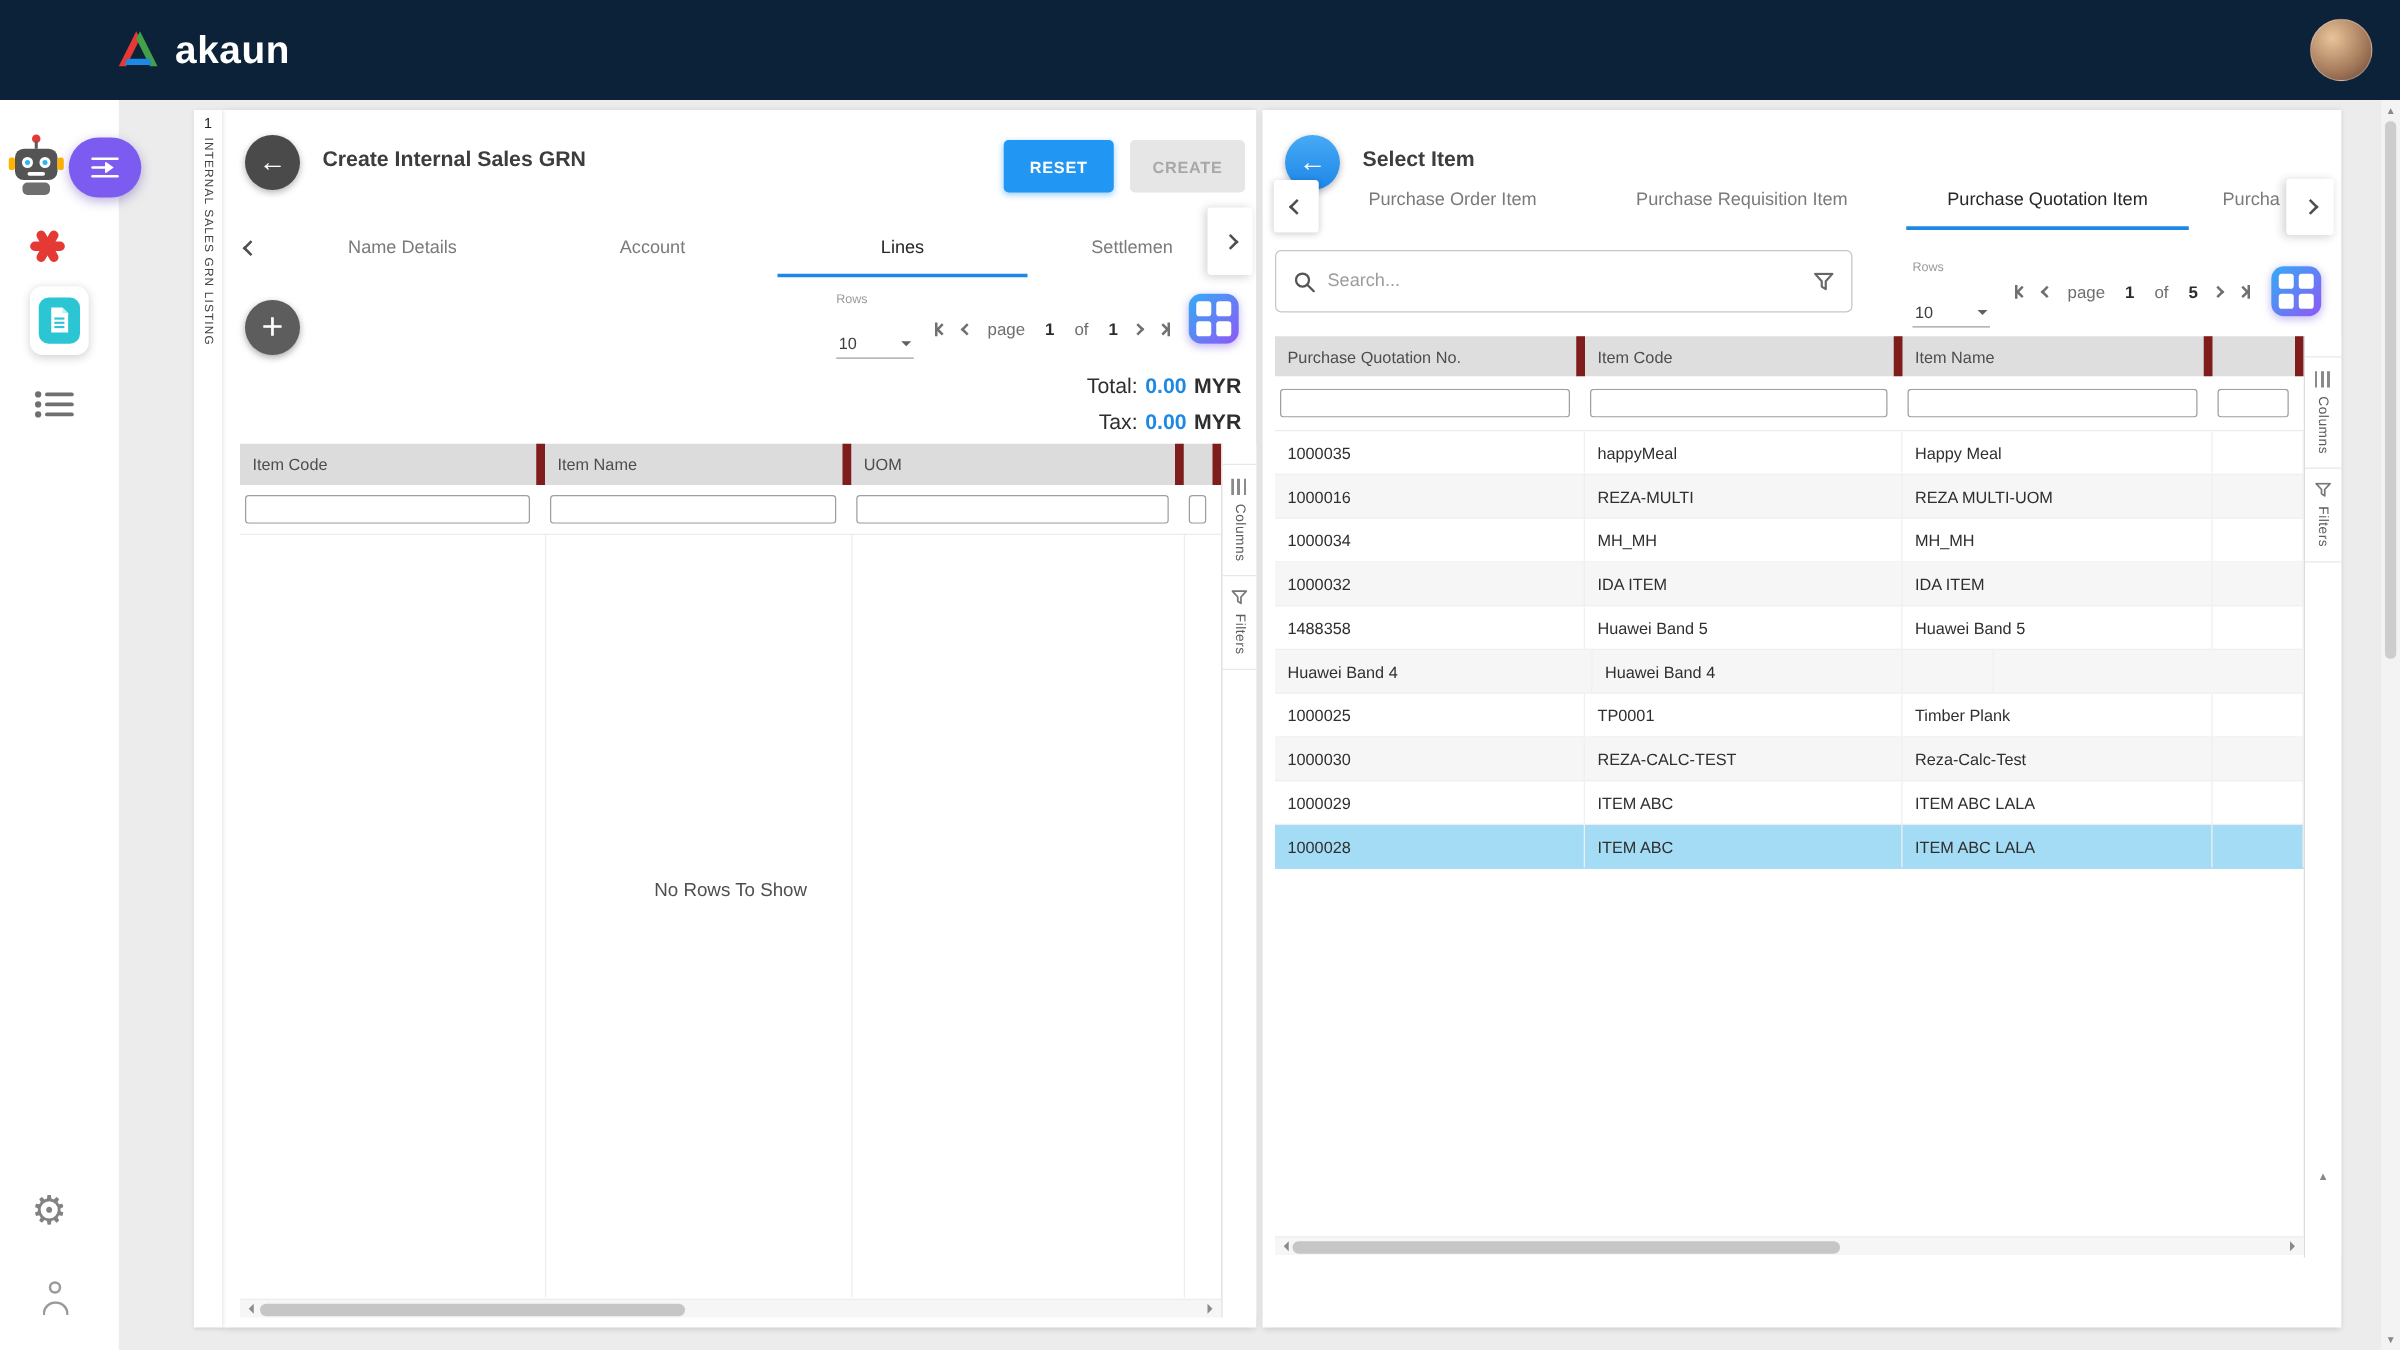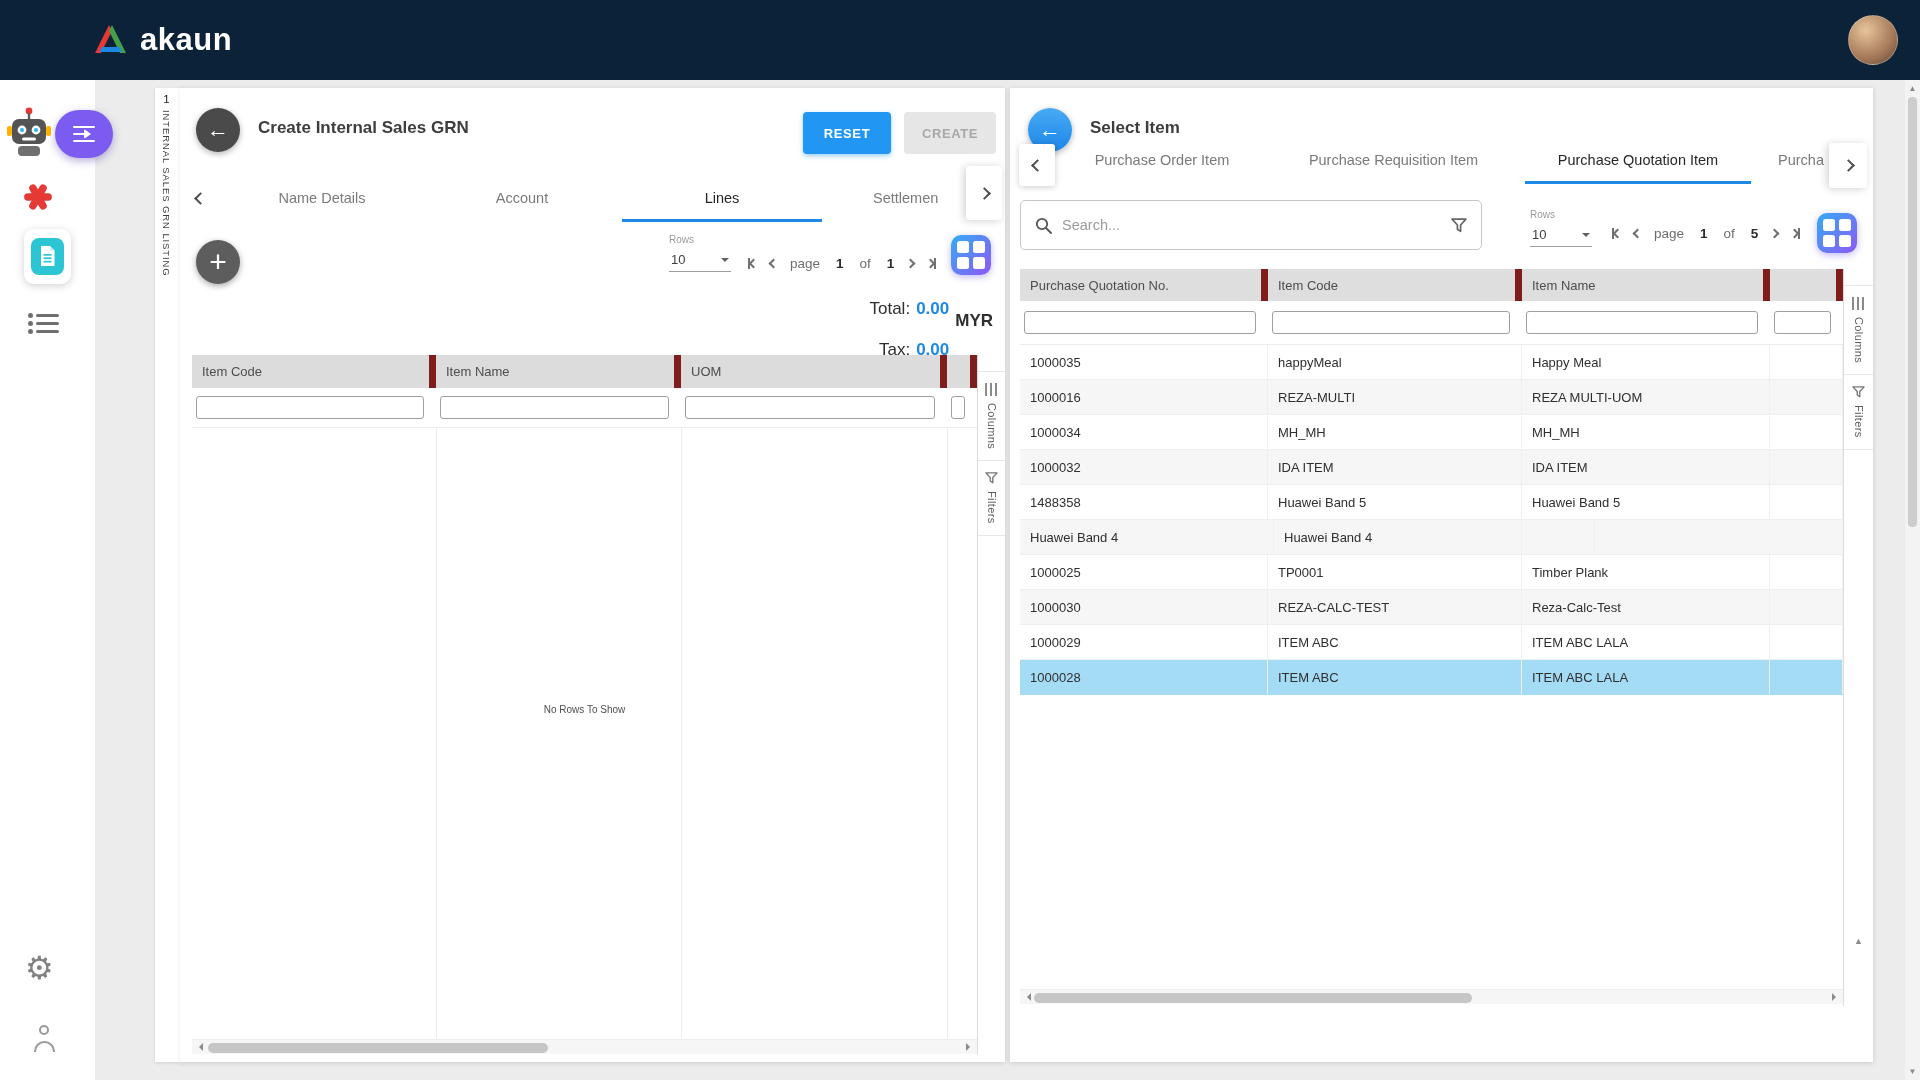--- a/index.html
+++ b/index.html
@@ -95,21 +95,21 @@
 
   
   .plus-btn { position:absolute; left:18px; top:152px; width:44px; height:44px; border-radius:50%;
     background:#5d5d5d; box-shadow:0 2px 6px rgba(0,0,0,.35); color:#fff; display:flex; align-items:center;
     justify-content:center; font-size:30px; cursor:pointer; }
   .rows-box { position:absolute; width:62px; }
   .lc .rows-box { left:491px; top:146px; }
   .rc .rows-box { left:520px; top:121px; }
   .rlabel { font-size:10px; color:#9a9a9a; }
   .rval { display:flex; align-items:center; justify-content:space-between; border-bottom:1px solid #9e9e9e;
-    padding:3px 2px 4px 2px; font-size:13px; color:#3e3e3e; cursor:pointer; margin-top:4px; }
+    padding:3px 2px 4px 2px; font-size:13px; color:#3e3e3e; cursor:pointer; margin-top:19px; }
   .caret { width:0; height:0; border:4.5px solid transparent; border-top-color:#616161; margin-top:5px; }
 
   .pager { position:absolute; display:flex; align-items:center; gap:13px; font-size:13.5px; color:#6e6e6e; }
   .lc .pager { left:570px; top:168px; }
   .rc .pager { left:602px; top:138px; }
   .pg { display:inline-flex; align-items:center; cursor:pointer; }
   .pg .bar { width:2px; height:11px; background:#707070; display:inline-block; }
   .pg-text { display:flex; gap:16px; align-items:center; }
   .pg-text b { color:#2c2c2c; }
 
@@ -117,21 +117,21 @@
     background:linear-gradient(135deg,#37a8f5 5%,#8a5cf6 95%); box-shadow:0 2px 7px rgba(100,80,220,.4);
     display:flex; align-items:center; justify-content:center; cursor:pointer; }
   .lc .grid-btn { left:773px; top:147px; }
   .rc .grid-btn { left:807px; top:125px; }
   .gi { display:grid; grid-template-columns:12px 12px; grid-template-rows:12px 12px; gap:4px; }
   .gi i { background:#fff; border-radius:2.5px; }
 
   .totals { position:absolute; right:12px; top:206px; font-size:17px; color:#2e2e2e; line-height:29px; }
   .trow { display:flex; justify-content:flex-end; gap:6px; }
   .totals .val { color:#1e88e5; font-weight:bold; }
-  .totals .cur { font-weight:bold;margin-top:12px; }
+  .totals .cur { font-weight:bold; }
 
   
   .search-box { position:absolute; left:10px; top:112px; width:462px; height:50px; border:1px solid #c6c6c6;
     border-radius:5px; display:flex; align-items:center; padding:0 14px; background:#fff; }
   .search-input { flex:1; border:none; outline:none; font-size:14.5px; color:#333; margin-left:10px; font-family:inherit; background:transparent; }
   .search-input::placeholder { color:#9c9c9c; }
 
   
   .dtable { position:absolute; background:#fff; }
   .lc .dtable { left:14px; top:267px; width:785px; height:683px; }
@@ -144,21 +144,21 @@
   .lc .tfilter { height:40px; }
   .rc .tfilter { height:44px; }
   .tf { padding:0 12px 0 4px; overflow:hidden; flex:none; }
   .flt { width:100%; height:23px; border:1px solid #9f9f9f; border-radius:3px; background:#fff; padding:0 6px;
     font-size:12px; outline:none; font-family:inherit; }
   .lc .col1{width:244px;} .lc .col2{width:245px;} .lc .col3{width:266px;} .lc .col4{width:30px;}
   .rc .col1{width:248px;} .rc .col2{width:254px;} .rc .col3{width:248px;} .rc .col4{width:73px;}
   .tbody { position:relative; }
   .lc .tbody { height:610px; }
   .cg { position:absolute; top:0; bottom:0; width:1px; background:#ededed; }
-  .empty-msg { position:absolute; left:0; width:100%; top:276px; text-align:center; font-size:10px; color:#4f4f4f; }
+  .empty-msg { position:absolute; left:0; width:100%; top:276px; text-align:center; font-size:15px; color:#4f4f4f; }
   .row { display:flex; height:35px; align-items:center; font-size:13px; color:#2f2f2f;
     border-bottom:1px solid #efefef; cursor:pointer; }
   .rows .row:nth-child(even) { background:#f6f6f6; }
   .rows .row.selected { background:#a4dcf6; border-bottom-color:#a4dcf6; }
   .cell { padding-left:10px; height:100%; display:flex; align-items:center; border-right:1px solid #f0f0f0; flex:none; }
 
   
   .sidestrip { position:absolute; right:0; border-left:1px solid #dcdcdc; background:#fff; }
   .lc .sidestrip { top:267px; width:28px; height:699px; }
   .rc .sidestrip { top:181px; width:30px; height:737px; }

